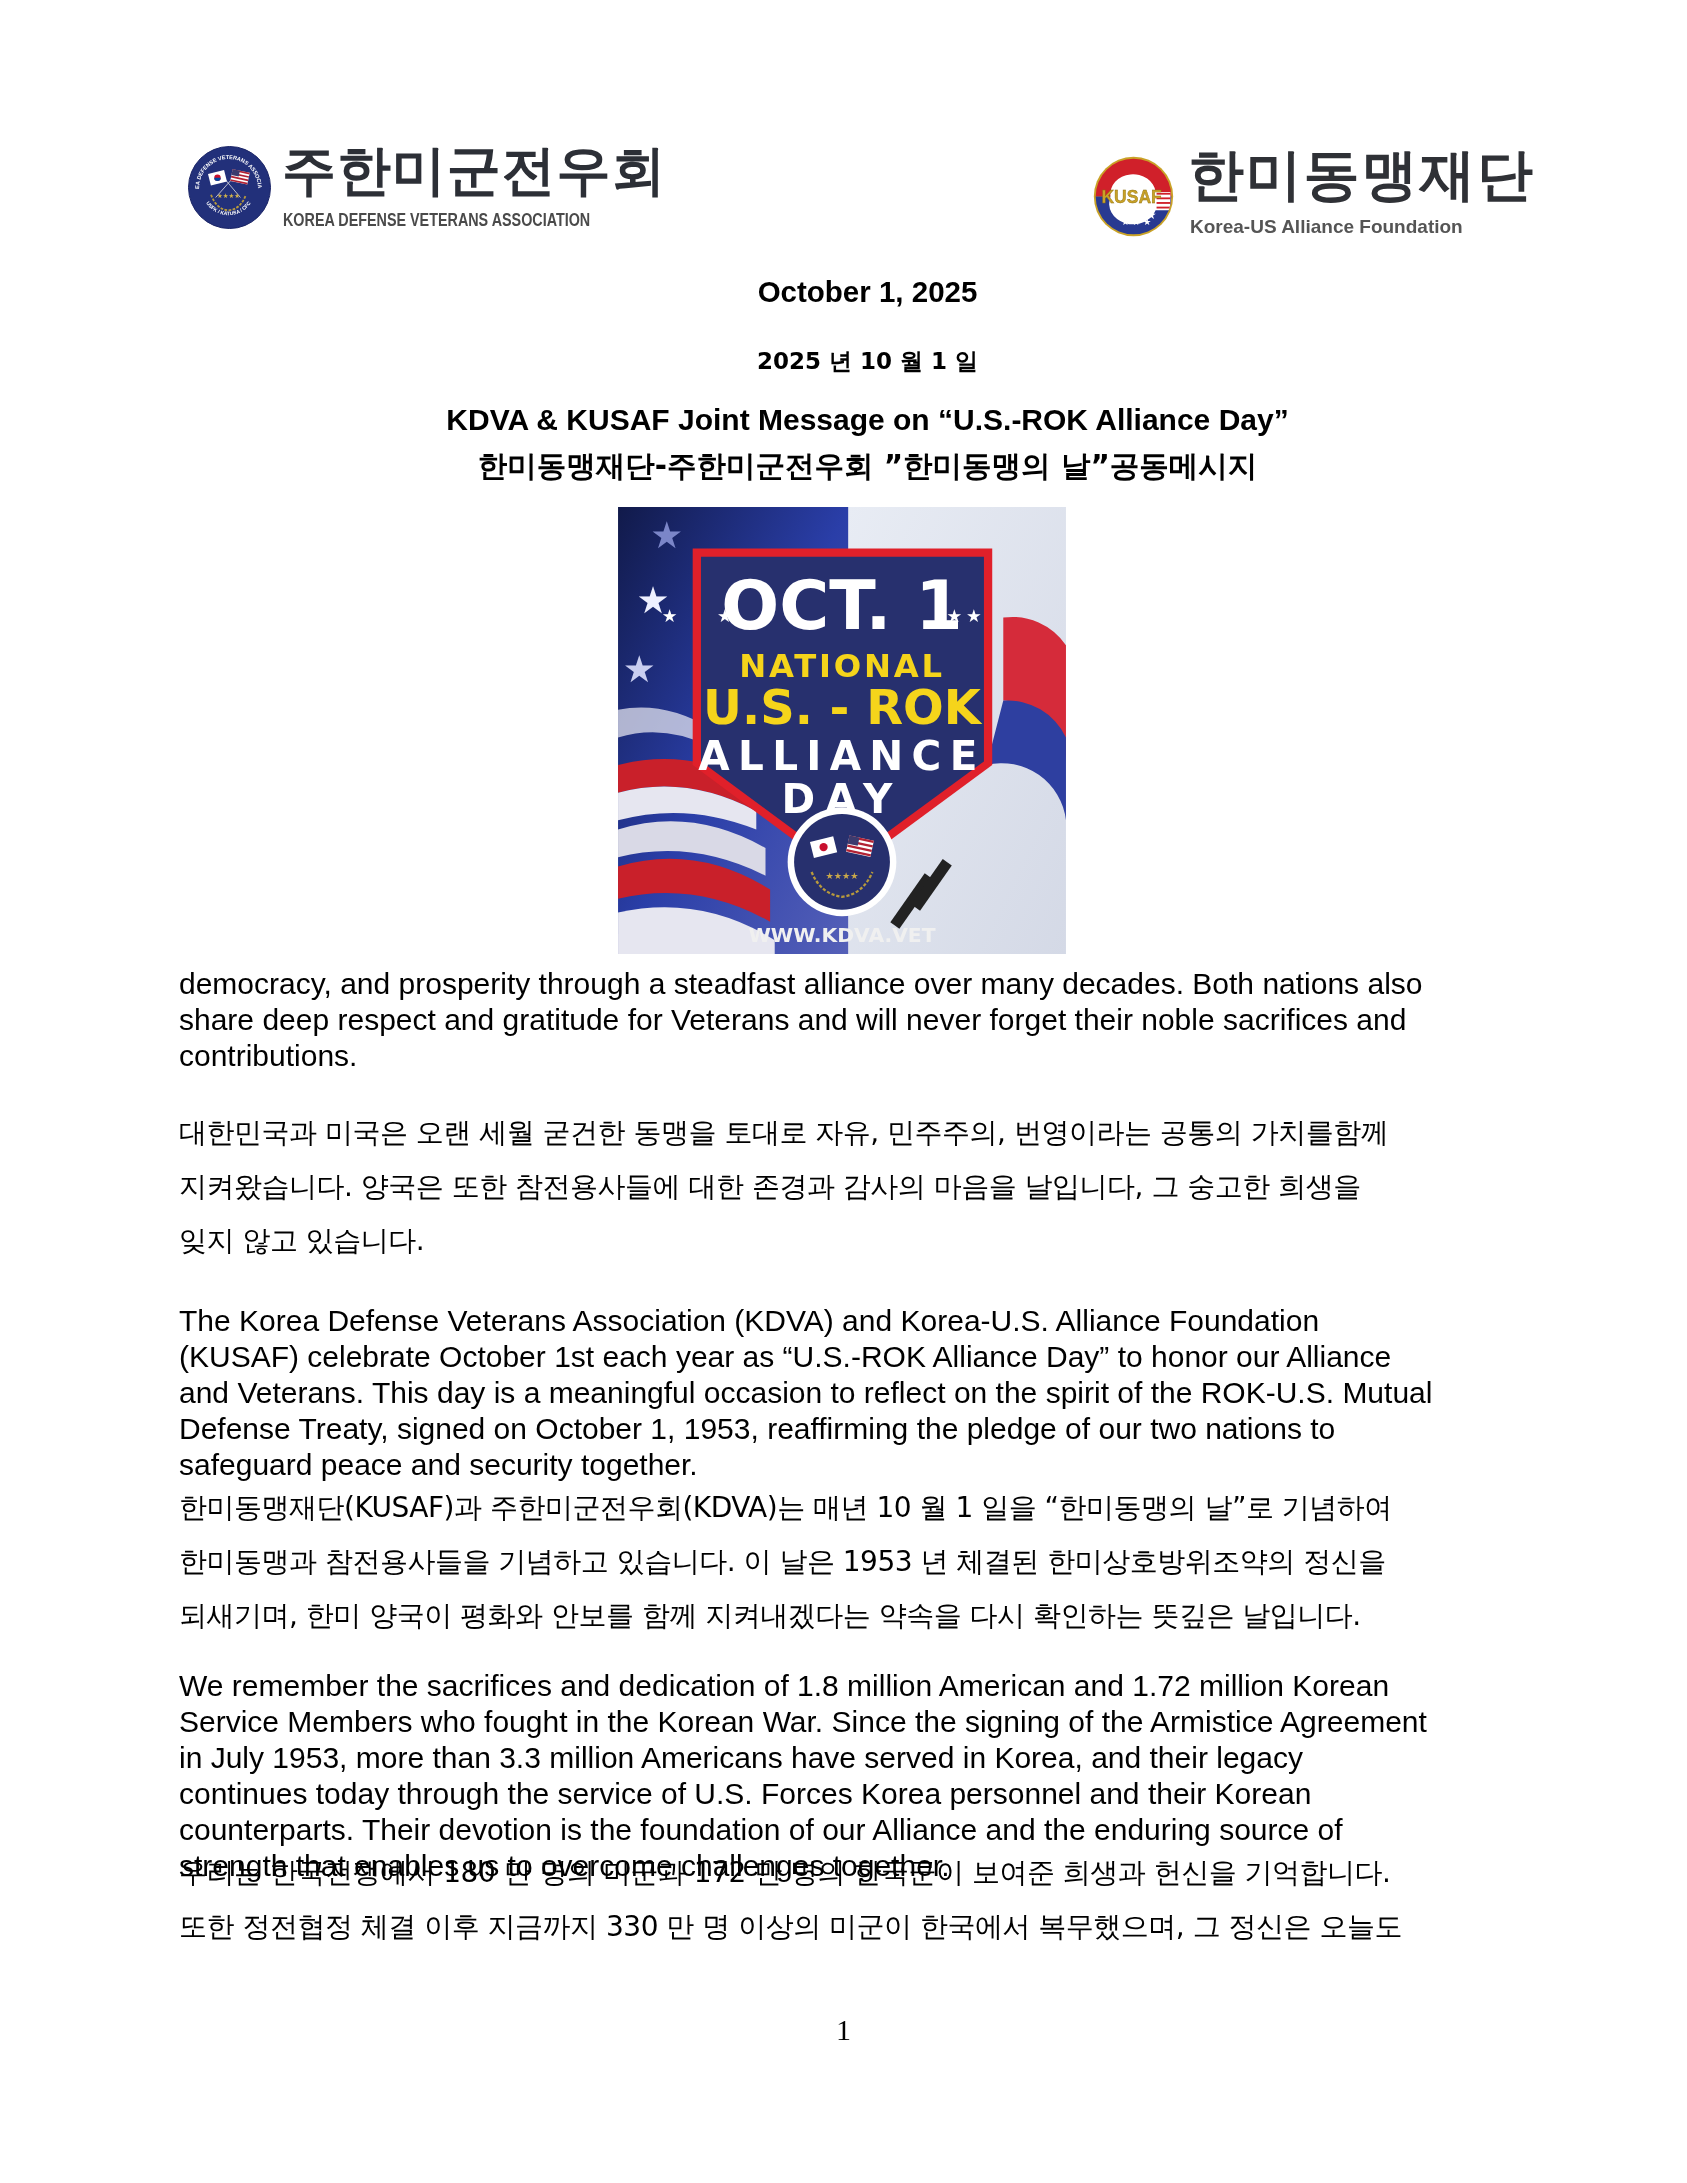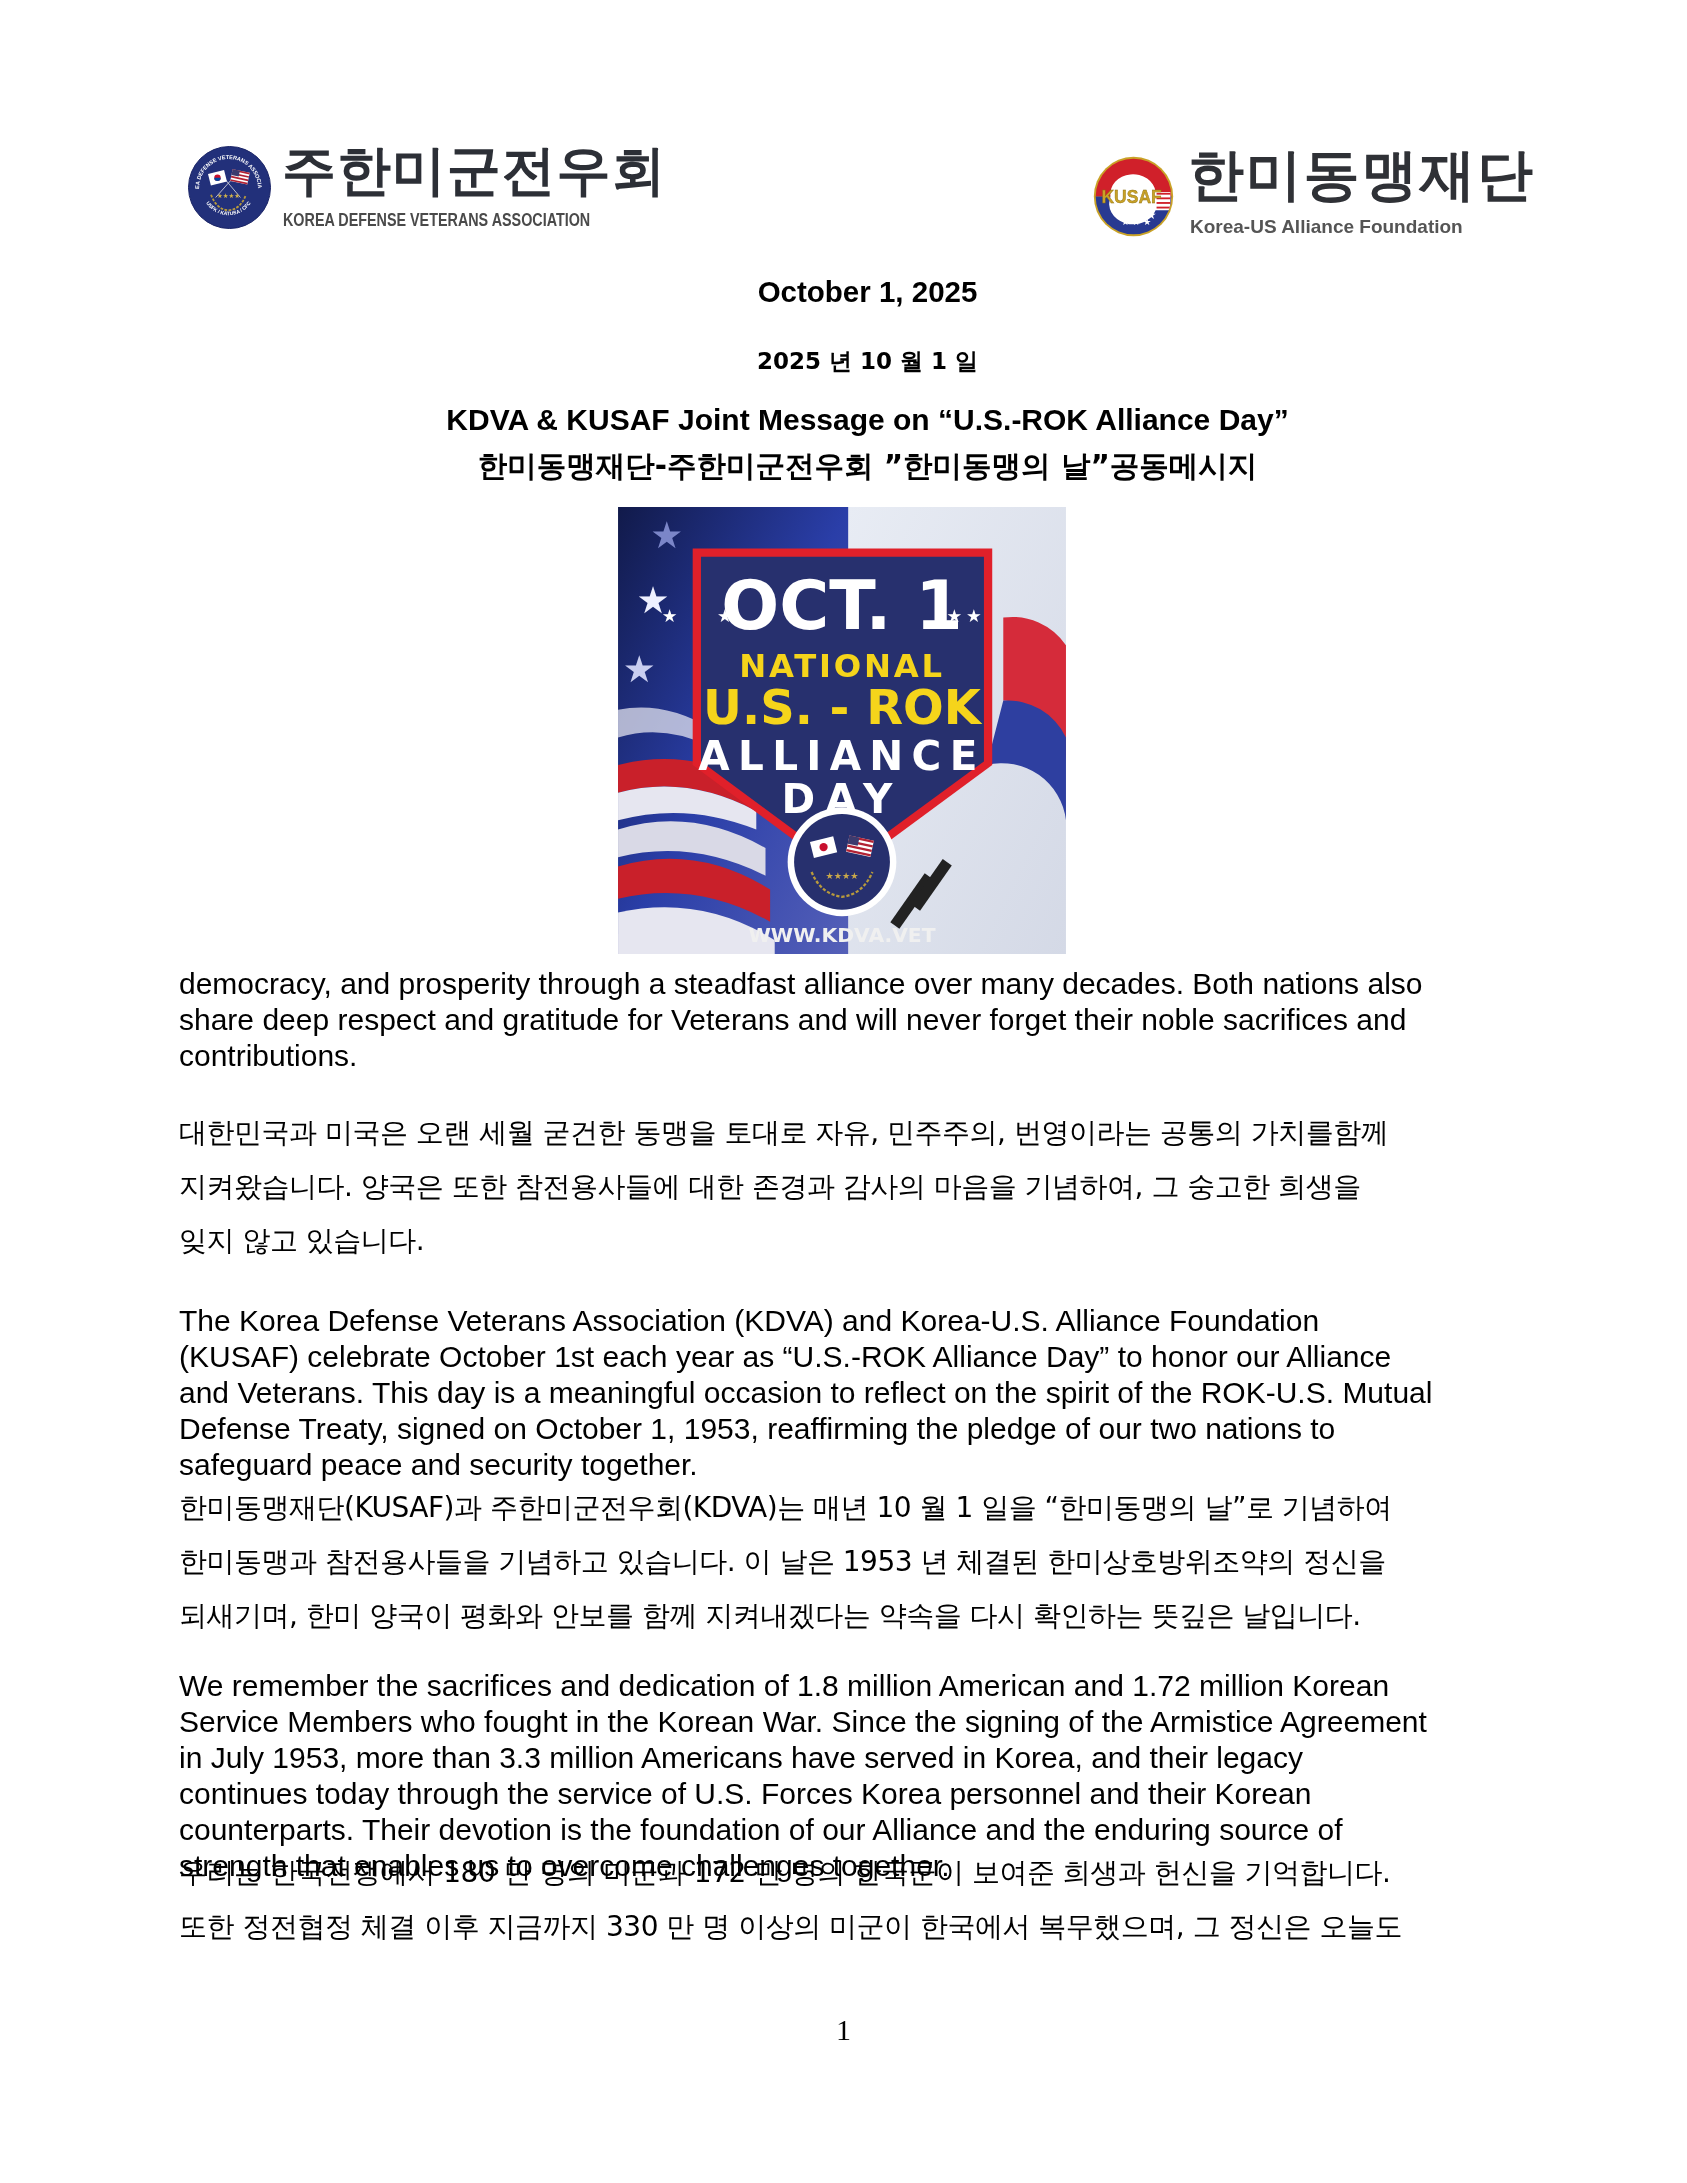--- a/index.html
+++ b/index.html
@@ -200,21 +200,21 @@
   </svg>
 </div>
 
 <div class="abs body-block p1-en">
   <p class="en">democracy, and prosperity through a steadfast alliance over many decades. Both nations also</p>
   <p class="en">share deep respect and gratitude for Veterans and will never forget their noble sacrifices and</p>
   <p class="en">contributions.</p>
 </div>
 <div class="abs body-block p1-kr">
   <p class="kr">대한민국과 미국은 오랜 세월 굳건한 동맹을 토대로 자유, 민주주의, 번영이라는 공통의 가치를함께</p>
-  <p class="kr">지켜왔습니다. 양국은 또한 참전용사들에 대한 존경과 감사의 마음을 기념하여, 그 숭고한 희생을</p>
+  <p class="kr">지켜왔습니다. 양국은 또한 참전용사들에 대한 존경과 감사의 마음을 날입니다, 그 숭고한 희생을</p>
   <p class="kr">잊지 않고 있습니다.</p>
 </div>
 
 <div class="abs body-block p2-en">
   <p class="en">The Korea Defense Veterans Association (KDVA) and Korea-U.S. Alliance Foundation</p>
   <p class="en">(KUSAF) celebrate October 1st each year as “U.S.-ROK Alliance Day” to honor our Alliance</p>
   <p class="en">and Veterans. This day is a meaningful occasion to reflect on the spirit of the ROK-U.S. Mutual</p>
   <p class="en">Defense Treaty, signed on October 1, 1953, reaffirming the pledge of our two nations to</p>
   <p class="en">safeguard peace and security together.</p>
 </div>

